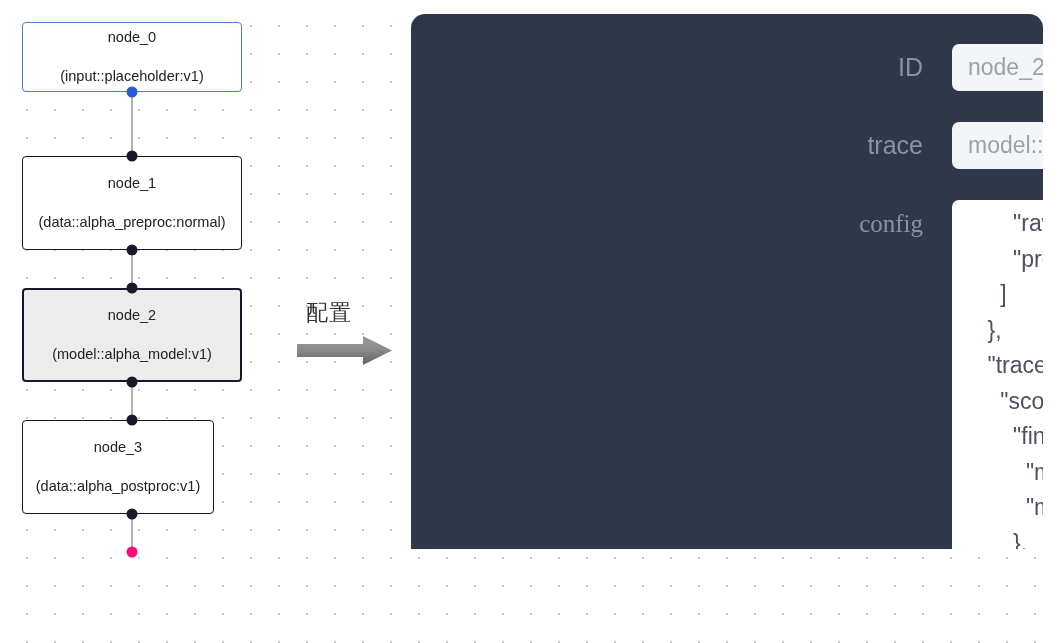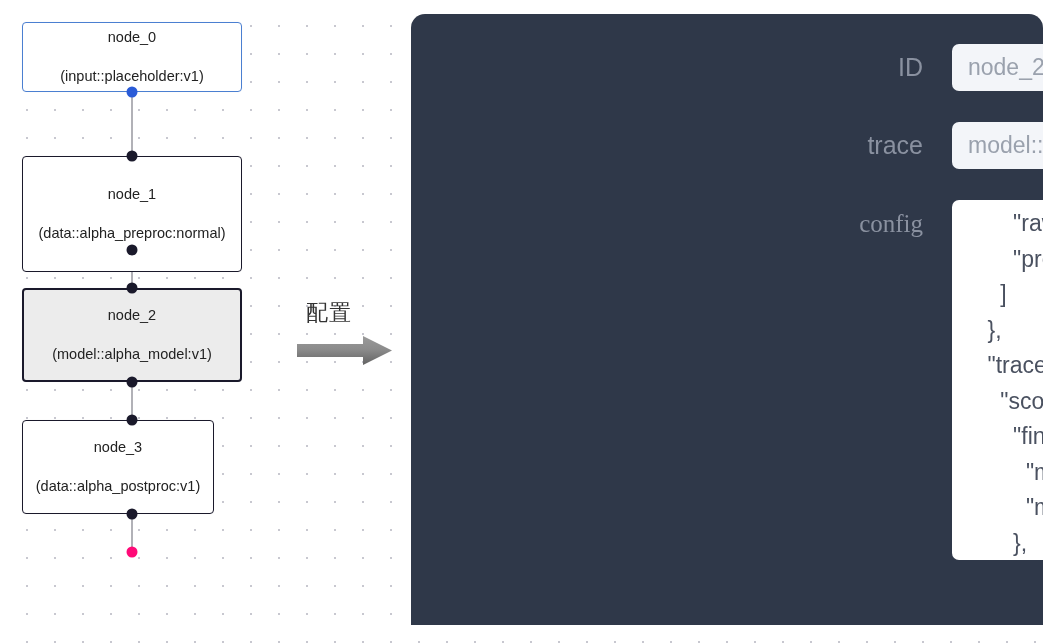--- a/index.html
+++ b/index.html
@@ -80,21 +80,21 @@
     white-space: nowrap;
   }
   #arrow-shape { position: absolute; }
 
   
   #inspector {
     position: absolute;
     left: 411px;
     top: 14px;
     width: 632px;
-    height: 611px;
+    height: 535px;
     background: #2f3849;
     border-radius: 14px 14px 0 0;
     box-sizing: border-box;
     overflow: hidden;
   }
   .field-label {
     color: #8a91a0;
     font-size: 25px;
     text-align: right;
     line-height: 1;
@@ -177,21 +177,21 @@
     <div class="edge-line" style="left:131px; top:250px; height:38px;"></div>
     <div class="edge-line" style="left:131px; top:382px; height:38px;"></div>
     <div class="edge-line" style="left:131px; top:514px; height:38px;"></div>
 
     <div class="node input" style="left:22px; top:22px; width:220px; height:70px;">
       <div class="n-id">node_0</div>
       <div class="n-type">(input::placeholder:v1)</div>
     </div>
     <div class="port blue" style="left:132px; top:92px;"></div>
 
-    <div class="node" style="left:22px; top:156px; width:220px; height:116px;">
+    <div class="node" style="left:22px; top:156px; width:220px; height:94px;">
       <div class="n-id">node_1</div>
       <div class="n-type">(data::alpha_preproc:normal)</div>
     </div>
     <div class="port" style="left:132px; top:156px;"></div>
     <div class="port" style="left:132px; top:250px;"></div>
 
     <div class="node sel" style="left:22px; top:288px; width:220px; height:94px;">
       <div class="n-id">node_2</div>
       <div class="n-type">(model::alpha_model:v1)</div>
     </div>

